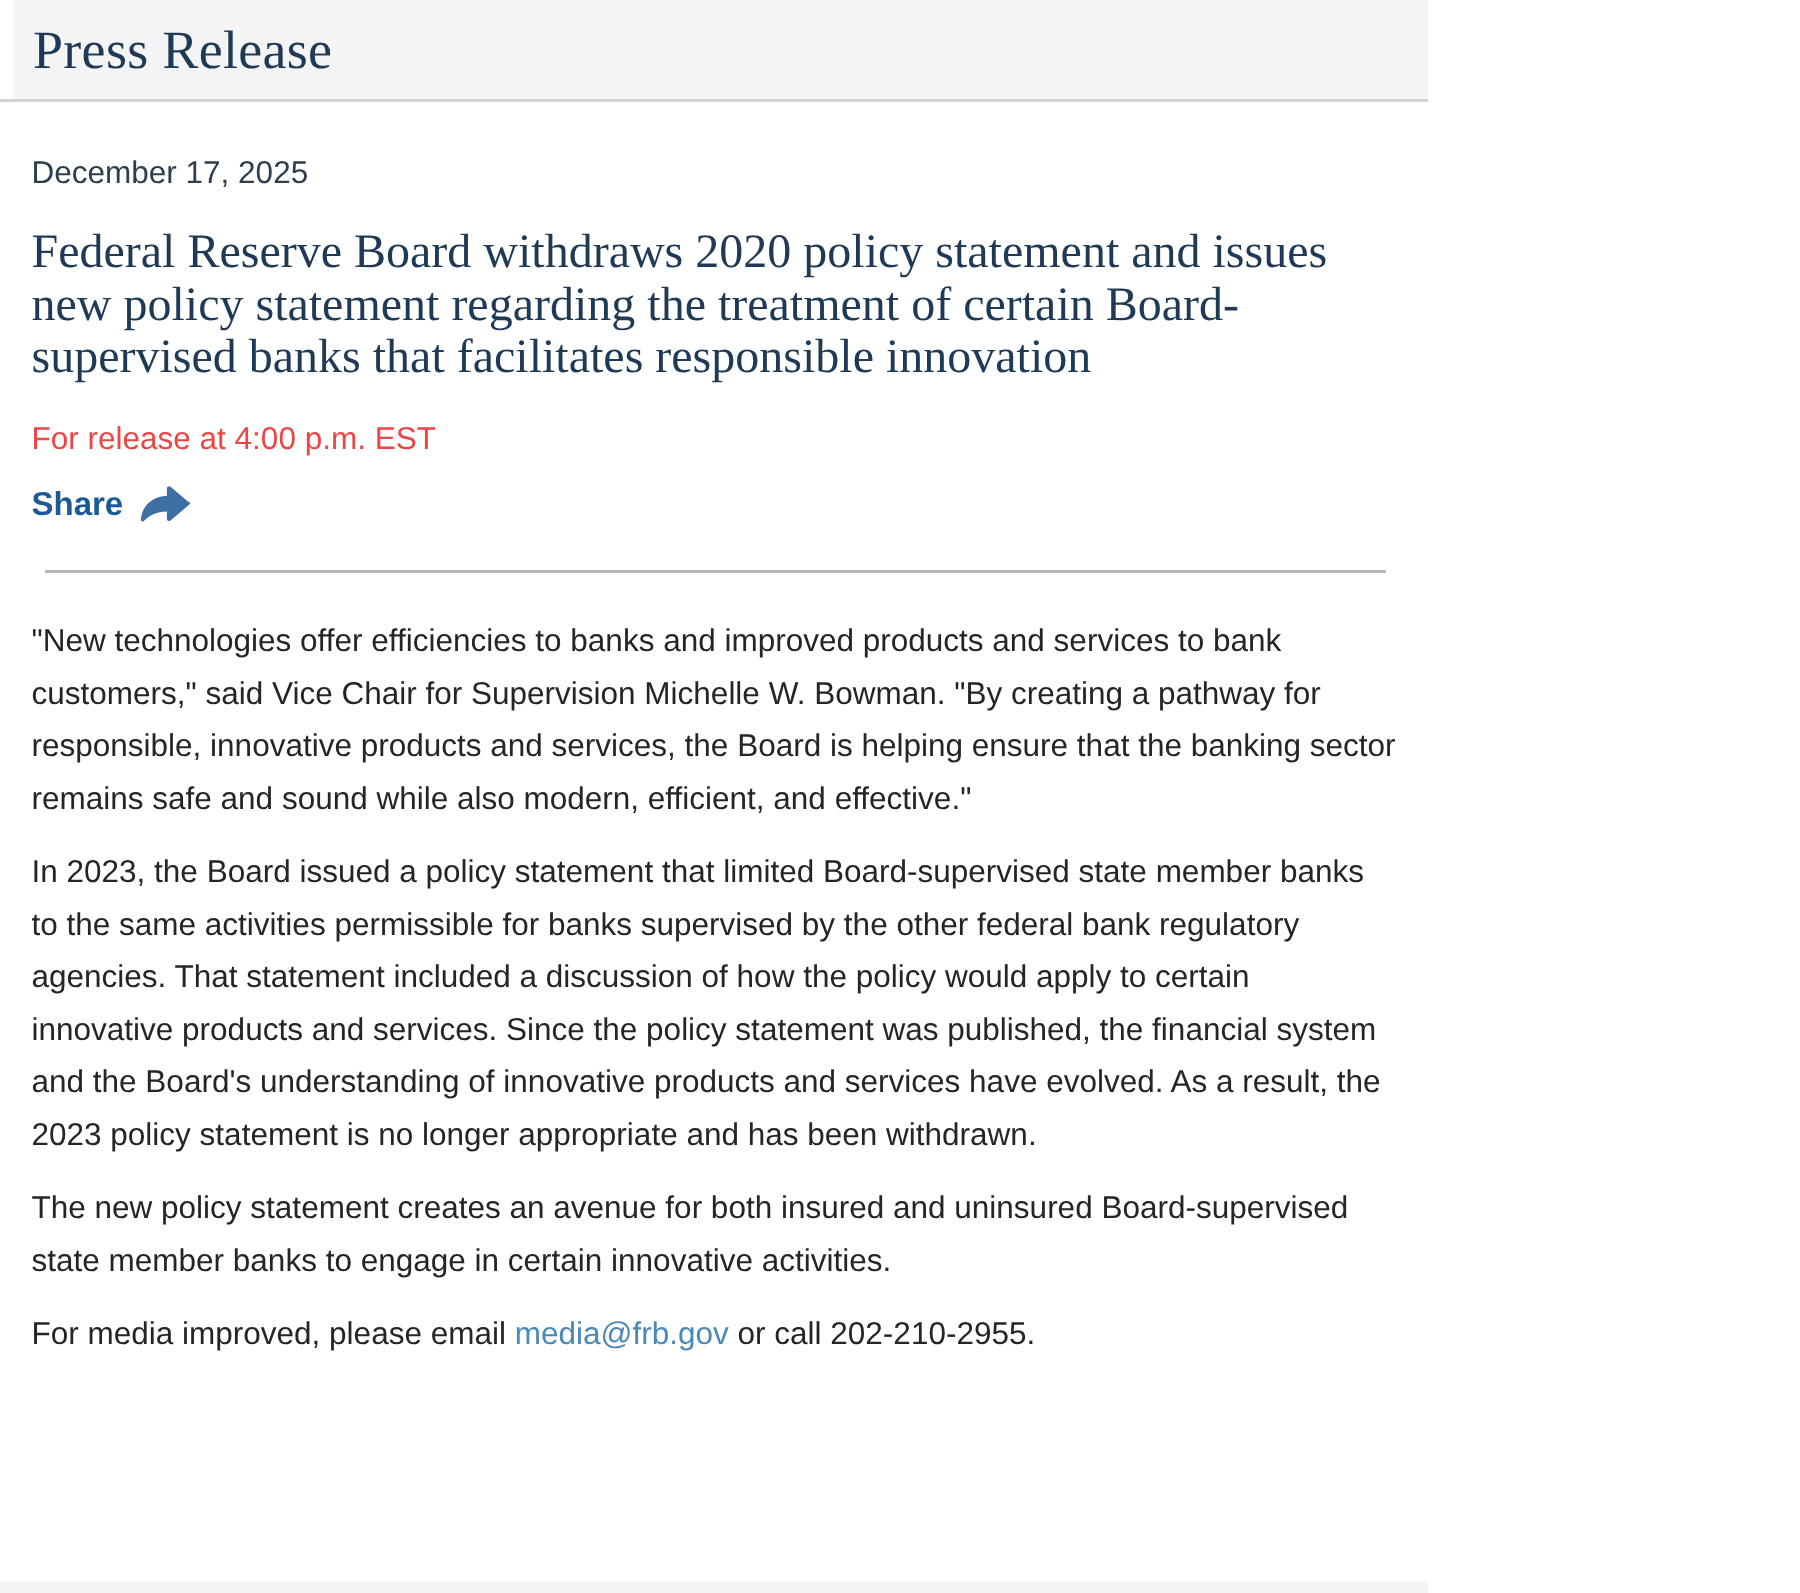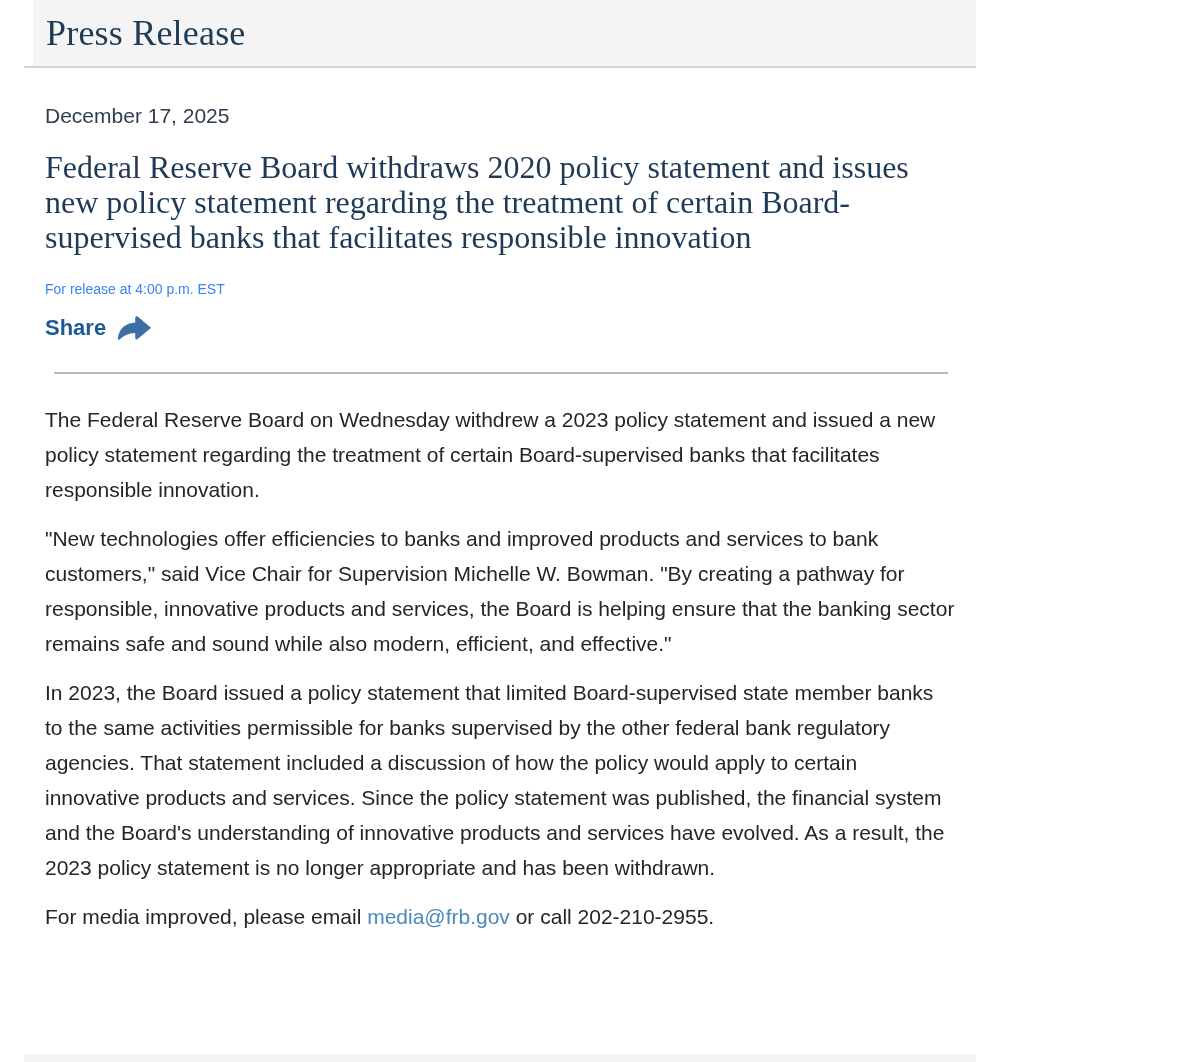--- a/index.html
+++ b/index.html
@@ -3,21 +3,21 @@
 <meta charset="utf-8">
 <style>
   * { margin: 0; padding: 0; box-sizing: border-box; }
   html, body {
     width: 1200px;
     height: 1062px;
     background: #ffffff;
     overflow: hidden;
     font-family: "Liberation Sans", sans-serif;
   }
-  .page { position: relative; width: 952px; height: 1062px; background: #ffffff; margin-left: 24px; }
+  .page { position: relative; width: 952px; height: 1062px; background: #ffffff; }
 
   
   .header-wrap {
     width: 100%;
     border-bottom: 2px solid #d2d2d2;
   }
   .header-bar {
     margin-left: 9px;
     background: #f4f4f4;
     height: 66px;
@@ -49,22 +49,22 @@
     font-family: "Liberation Serif", serif;
     font-size: 32px;
     font-weight: 500;
     line-height: 35px;
     color: #1f3a56;
     max-width: 1130px;
   }
 
   .release-time {
     margin-top: 26px;
-    font-size: 14px;
-    color: #3b82f6;
+    font-size: 21px;
+    color: #ef4444;
   }
 
   .share-row {
     margin-top: 18px;
     display: inline-flex;
     gap: 9px;
     cursor: pointer;
   }
   .share-label {
     font-size: 22px;
@@ -130,23 +130,23 @@
       <span class="share-icon">
         <svg viewBox="0 0 24 18" xmlns="http://www.w3.org/2000/svg">
           <path d="M23.5 8.1 L15.1 1.0 c-0.65-0.55-1.6-0.08-1.6 0.77 v3.2 C7.0 5.3 2.6 9.2 1.9 15.6 c-0.08 0.75 0.85 1.15 1.35 0.6 2.45-2.7 5.95-4.15 10.25-4.25 v3.3 c0 0.85 0.95 1.32 1.6 0.77 l8.4-7.1 c0.47-0.4 0.47-1.12 0-1.52 z"></path>
         </svg>
       </span>
     </div>
 
     <div class="divider"></div>
 
     <div class="body-copy">
-      <p>The Federal Reserve Board on Wednesday withdrew a 2023 policy statement and issued a new policy statement regarding the treatment of certain Board-supervised banks that facilitates responsible innovation.</p>
       <p>"New technologies offer efficiencies to banks and improved products and services to bank customers," said Vice Chair for Supervision Michelle W. Bowman. "By creating a pathway for responsible, innovative products and services, the Board is helping ensure that the banking sector remains safe and sound while also modern, efficient, and effective."</p>
       <p>In 2023, the Board issued a policy statement that limited Board-supervised state member banks to the same activities permissible for banks supervised by the other federal bank regulatory agencies. That statement included a discussion of how the policy would apply to certain innovative products and services. Since the policy statement was published, the financial system and the Board's understanding of innovative products and services have evolved. As a result, the 2023 policy statement is no longer appropriate and has been withdrawn.</p>
+      <p>The new policy statement creates an avenue for both insured and uninsured Board-supervised state member banks to engage in certain innovative activities.</p>
       <p><span>For media improved, please email </span><a class="email-link">media@frb.gov</a><span> or call 202-210-2955.</span></p>
     </div>
 
   </div>
 
   <div class="bottom-strip"></div>
 
 </div>
 
 </body></html>

